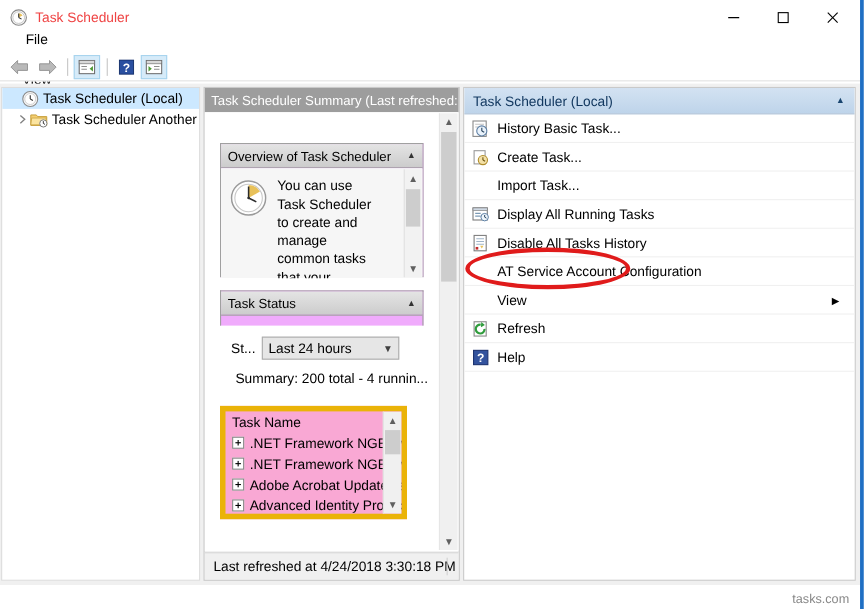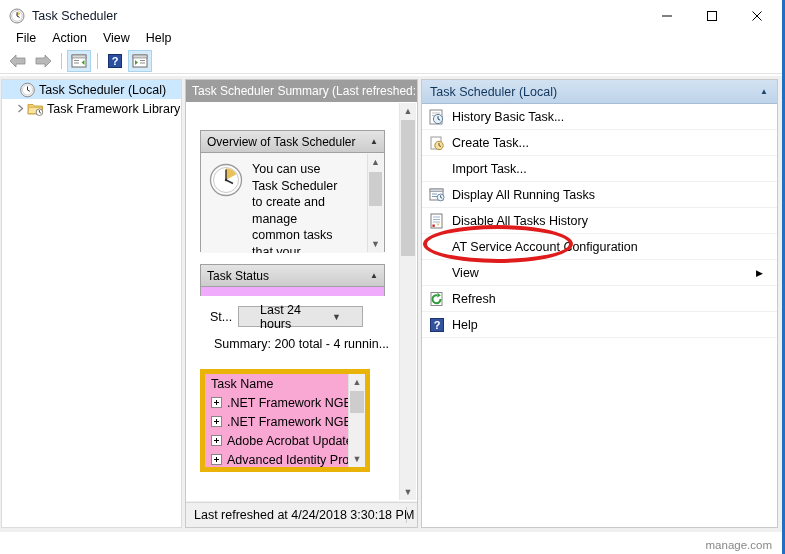--- a/index.html
+++ b/index.html
@@ -36,21 +36,21 @@
     align-items: center;
   }
   .title-icon {
     margin-left: 9px;
     width: 16px; height: 16px;
     display: block;
   }
   .title-text {
     margin-left: 7px;
     font-size: 12.5px;
-    color: #0f172a;
+    color: #ef4444;
   }
   .wincontrols {
     position: absolute;
     right: 3px; top: 0;
     height: 32px;
     display: flex;
     align-items: stretch;
   }
   .winbtn {
     width: 45px;
@@ -62,20 +62,21 @@
   .winbtn svg { display: block; }
 
   
   .menubar {
     position: absolute;
     left: 0; top: 27px;
     height: 21px;
     display: flex;
     align-items: center;
     padding-left: 8px;
+    flex-direction: column;
   }
   .menu-item {
     padding: 2px 8px;
     font-size: 12.5px;
     color: #000;
     white-space: nowrap;
   }
 
   
   .toolbar {
@@ -246,21 +247,21 @@
   .combo {
     margin-left: 6px;
     width: 125px;
     height: 21px;
     background: #e6e6e6;
     border: 1px solid #acacac;
     box-sizing: border-box;
     display: flex;
     align-items: center;
     justify-content: space-between;
-    padding: 0 21px;
+    padding: 0 5px;
     font-size: 12.5px;
   }
   .combo-caret { font-size: 9px; color: #404040; }
   .ts-summary { padding: 10px 0 0 14px; font-size: 12.5px; white-space: nowrap; }
 
   .tasklist {
     position: absolute;
     left: 14px;
     width: 170px;
     background: #f9a8d4;
@@ -508,21 +509,21 @@
               <path d="M1.5 1 L5.5 4.5 L1.5 8" fill="none" stroke="#808080" stroke-width="1.2"></path>
             </svg>
         </span>
         <svg class="tw-icon" viewBox="0 0 17 16">
           <path d="M1 3.5 L6 3.5 L7.2 5 L15.5 5 L15.5 13 L1 13 Z" fill="#f5cf72" stroke="#c7a03c" stroke-width="0.9"></path>
           <path d="M1.8 6.3 L15 6.3 L14 12.5 L1 12.5 Z" fill="#fbe4a0" stroke="#c7a03c" stroke-width="0.7"></path>
           <circle cx="12.4" cy="11.2" r="3.3" fill="#ffffff" stroke="#7b7b7b" stroke-width="0.9"></circle>
           <line x1="12.4" y1="11.2" x2="12.4" y2="9.1" stroke="#333" stroke-width="0.9"></line>
           <line x1="12.4" y1="11.2" x2="13.9" y2="12.1" stroke="#333" stroke-width="0.9"></line>
         </svg>
-        <span class="tree-label">Task Framework Library</span>
+        <span class="tree-label">Task Scheduler Another</span>
       </div>
     </div>
 
     <div class="center-pane">
       <div class="center-header">Task Scheduler Summary (Last refreshed: 4,</div>
 
       <div class="center-body">
 
         <div class="group" style="top:28px; height:122px;">
           <div class="group-header">
@@ -705,16 +706,16 @@
           </svg>
         </span>
         <span class="ai-label">Help</span>
       </div>
     </div>
 
     <div class="annotation"></div>
   </div>
 
   <div class="bottom-area"></div>
-  <div class="watermark">manage.com</div>
+  <div class="watermark">tasks.com</div>
 </div>
 
 <div class="right-strip"></div>
 
 </body></html>

